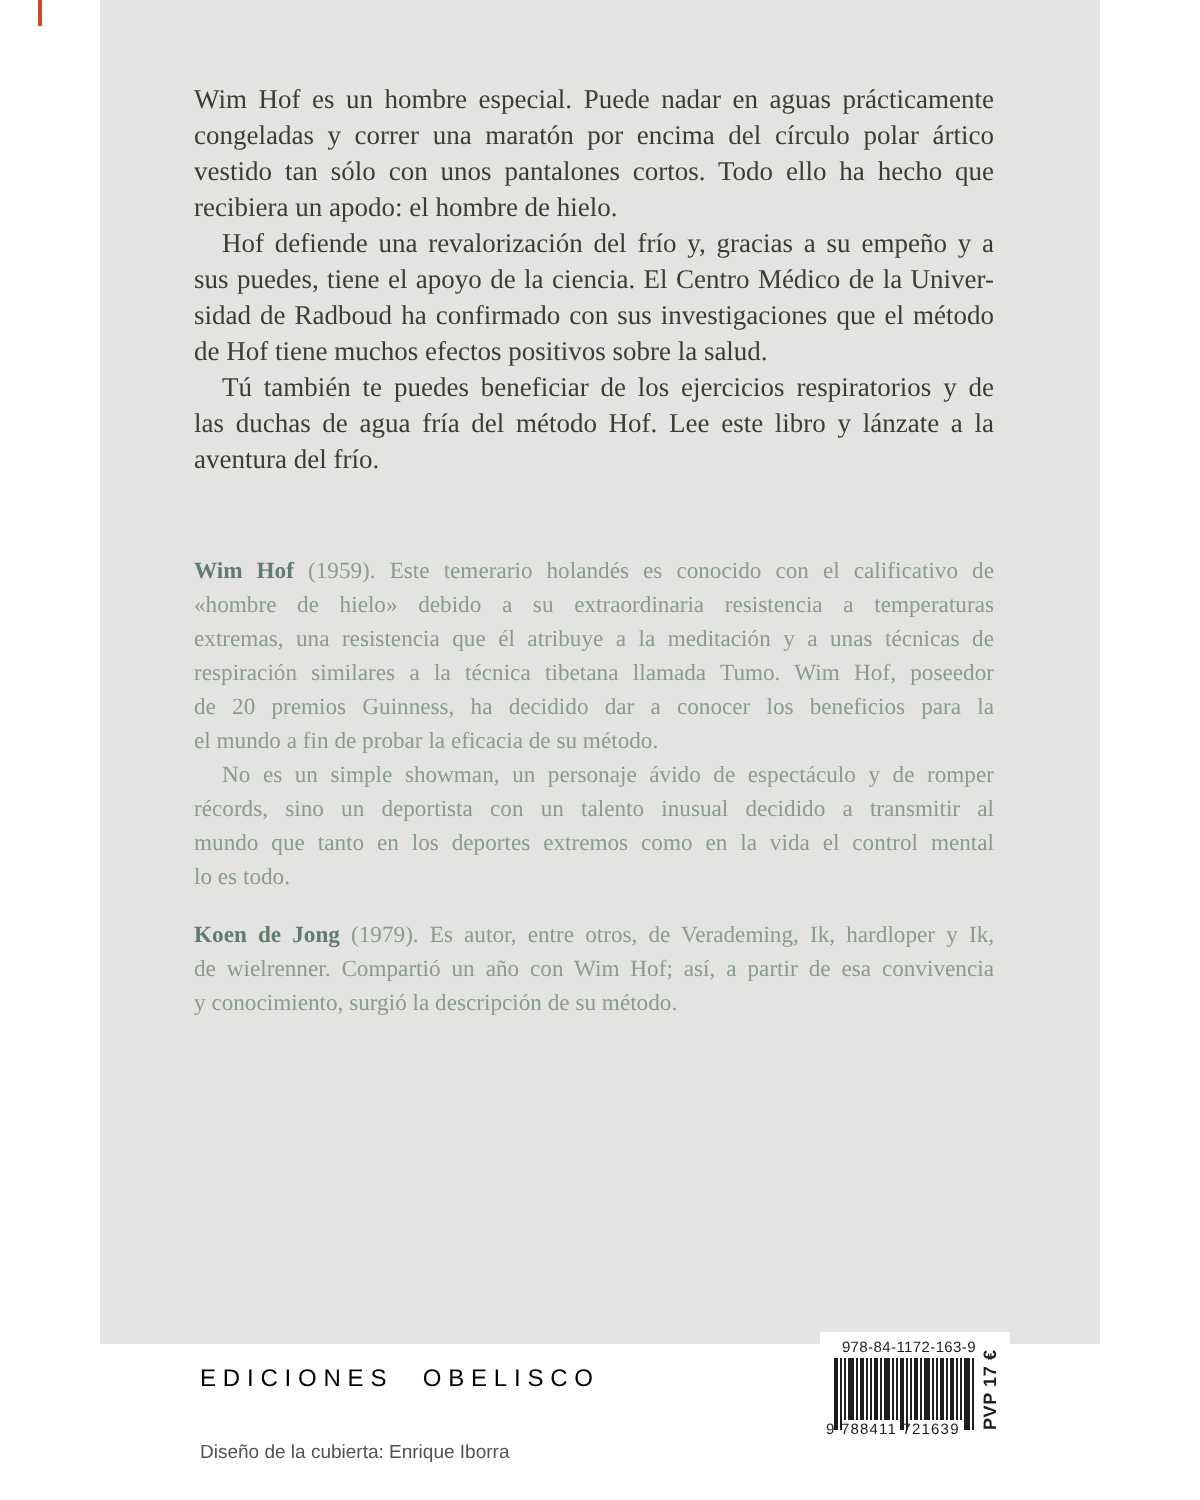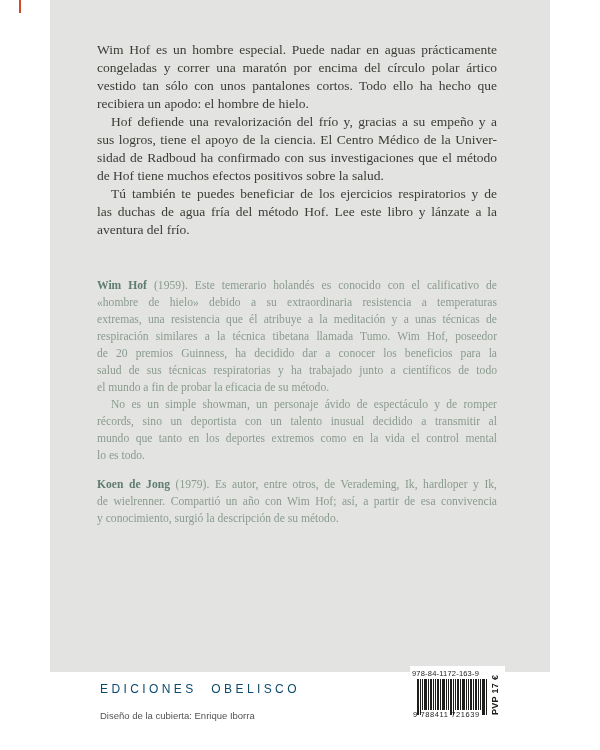--- a/index.html
+++ b/index.html
@@ -34,30 +34,30 @@
     margin-top:38px;
   }
   #bios .b{color:var(--teal-bold,#5f7c70);}
   .para.gap{margin-top:12px;}
   .publisher{
     position:absolute;left:50px;top:682px;
     font-family:"Liberation Sans","DejaVu Sans",sans-serif;
   }
   .pub-name{
     font-size:12px;letter-spacing:3.4px;word-spacing:8px;
-    color:#0c4a6e;font-weight:400;
+    color:#000000;font-weight:400;
   }
-  .credits{margin-top:13px;font-size:9.5px;line-height:13.5px;color:#525250;}
+  .credits{margin-top:24px;font-size:9.5px;line-height:13.5px;color:#525250;}
   .barcode{
     position:absolute;left:360px;top:666px;width:95px;height:58px;
     background:#ffffff;
     font-family:"Liberation Sans","DejaVu Sans",sans-serif;color:#1d1d1b;
   }
   .bc-isbn{
-    position:absolute;left:2px;top:3px;width:76px;text-align:left;
+    position:absolute;left:2px;top:3px;width:76px;text-align:right;
     font-size:7.5px;letter-spacing:0.2px;white-space:nowrap;
   }
   .bc-bars{
     position:absolute;left:7px;top:13px;width:72px;height:36px;
     display:flex;align-items:flex-start;
   }
   .bc-bars .bar{background:#1d1d1b;height:31px;margin-right:1px;flex:0 0 auto;}
   .bc-bars .bar.tall{height:36px;}
   .bc-digits{
     position:absolute;left:3px;top:44px;width:78px;
@@ -80,38 +80,37 @@
   <div class="text-col">
     <section id="synopsis">
         <div class="para">
           <div class="line"><span>Wim Hof es un hombre especial. Puede nadar en aguas prácticamente</span></div>
           <div class="line"><span>congeladas y correr una maratón por encima del círculo polar ártico</span></div>
           <div class="line"><span>vestido tan sólo con unos pantalones cortos. Todo ello ha hecho que</span></div>
           <div class="line last"><span>recibiera un apodo: </span><span class="i">el hombre de hielo.</span></div>
         </div>
         <div class="para indent">
           <div class="line"><span>Hof defiende una revalorización del frío y, gracias a su empeño y a</span></div>
-          <div class="line"><span>sus logros, tiene el apoyo de la ciencia. El Centro Médico de la Univer-</span></div>
+          <div class="line"><span>sus puedes, tiene el apoyo de la ciencia. El Centro Médico de la Univer-</span></div>
           <div class="line"><span>sidad de Radboud ha confirmado con sus investigaciones que el método</span></div>
           <div class="line last"><span>de Hof tiene muchos efectos positivos sobre la salud.</span></div>
         </div>
         <div class="para indent">
           <div class="line"><span>Tú también te puedes beneficiar de los ejercicios respiratorios y de</span></div>
           <div class="line"><span>las duchas de agua fría del método Hof. Lee este libro y lánzate a la</span></div>
           <div class="line last"><span>aventura del frío.</span></div>
         </div>
       </section>
     <section id="bios">
         <div class="para">
           <div class="line"><span class="b">Wim Hof</span><span> (1959). Este temerario holandés es conocido con el calificativo de</span></div>
           <div class="line"><span>«hombre de hielo» debido a su extraordinaria resistencia a temperaturas</span></div>
           <div class="line"><span>extremas, una resistencia que él atribuye a la meditación y a unas técnicas de</span></div>
           <div class="line"><span>respiración similares a la técnica tibetana llamada Tumo. Wim Hof, poseedor</span></div>
           <div class="line"><span>de 20 premios Guinness, ha decidido dar a conocer los beneficios para la</span></div>
-          <div class="line"><span>salud de sus técnicas respiratorias y ha trabajado junto a científicos de todo</span></div>
           <div class="line last"><span>el mundo a fin de probar la eficacia de su método.</span></div>
         </div>
         <div class="para indent">
           <div class="line"><span>No es un simple </span><span class="i">showman</span><span>, un personaje ávido de espectáculo y de romper</span></div>
           <div class="line"><span>récords, sino un deportista con un talento inusual decidido a transmitir al</span></div>
           <div class="line"><span>mundo que tanto en los deportes extremos como en la vida el control mental</span></div>
           <div class="line last"><span>lo es todo.</span></div>
         </div>
         <div class="para gap">
           <div class="line"><span class="b">Koen de Jong</span><span> (1979). Es autor, entre otros, de </span><span class="i">Verademing, Ik, hardloper</span><span> y </span><span class="i">Ik,</span></div>

